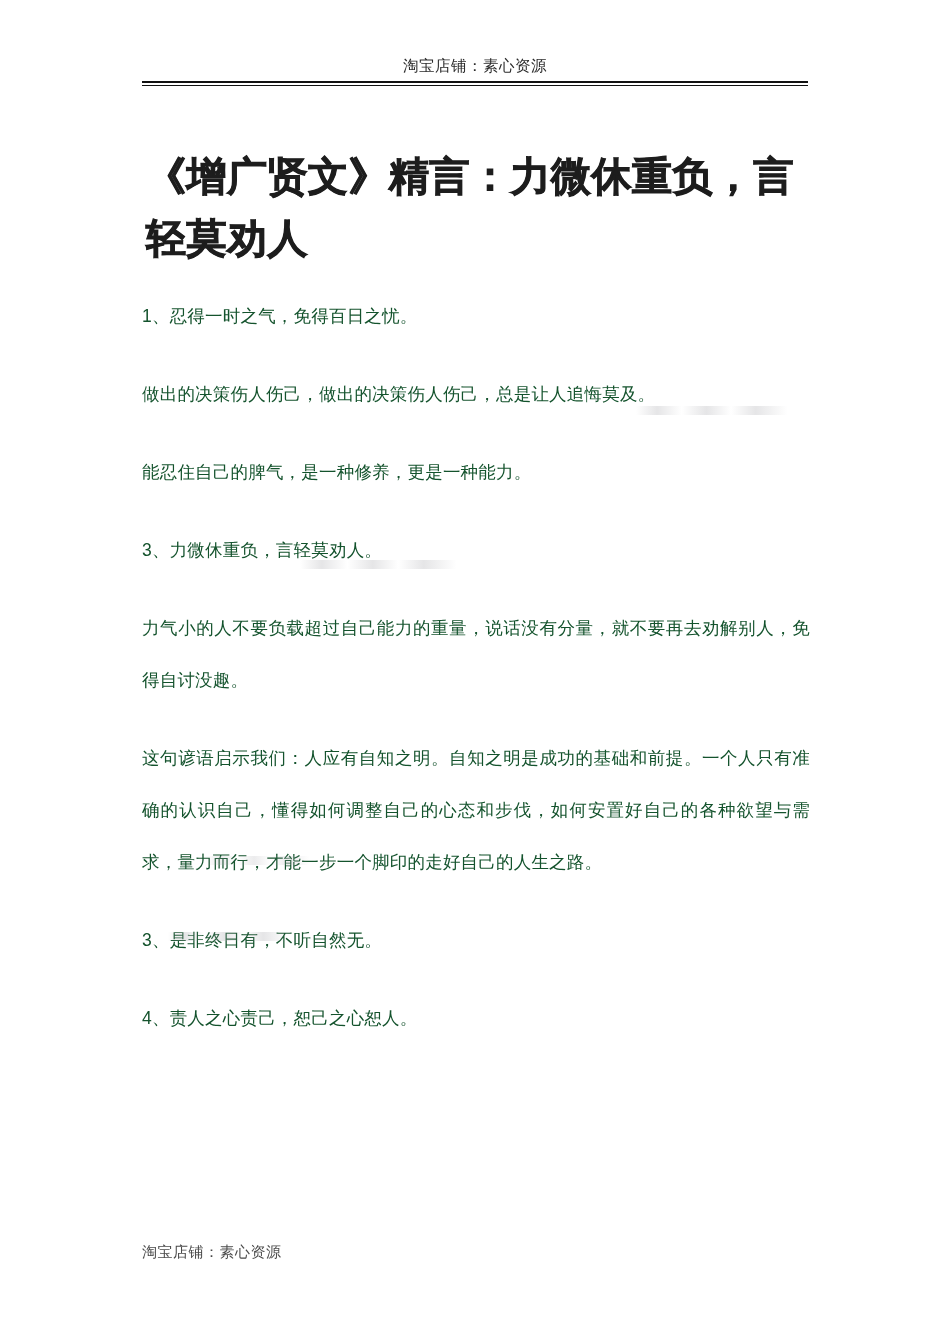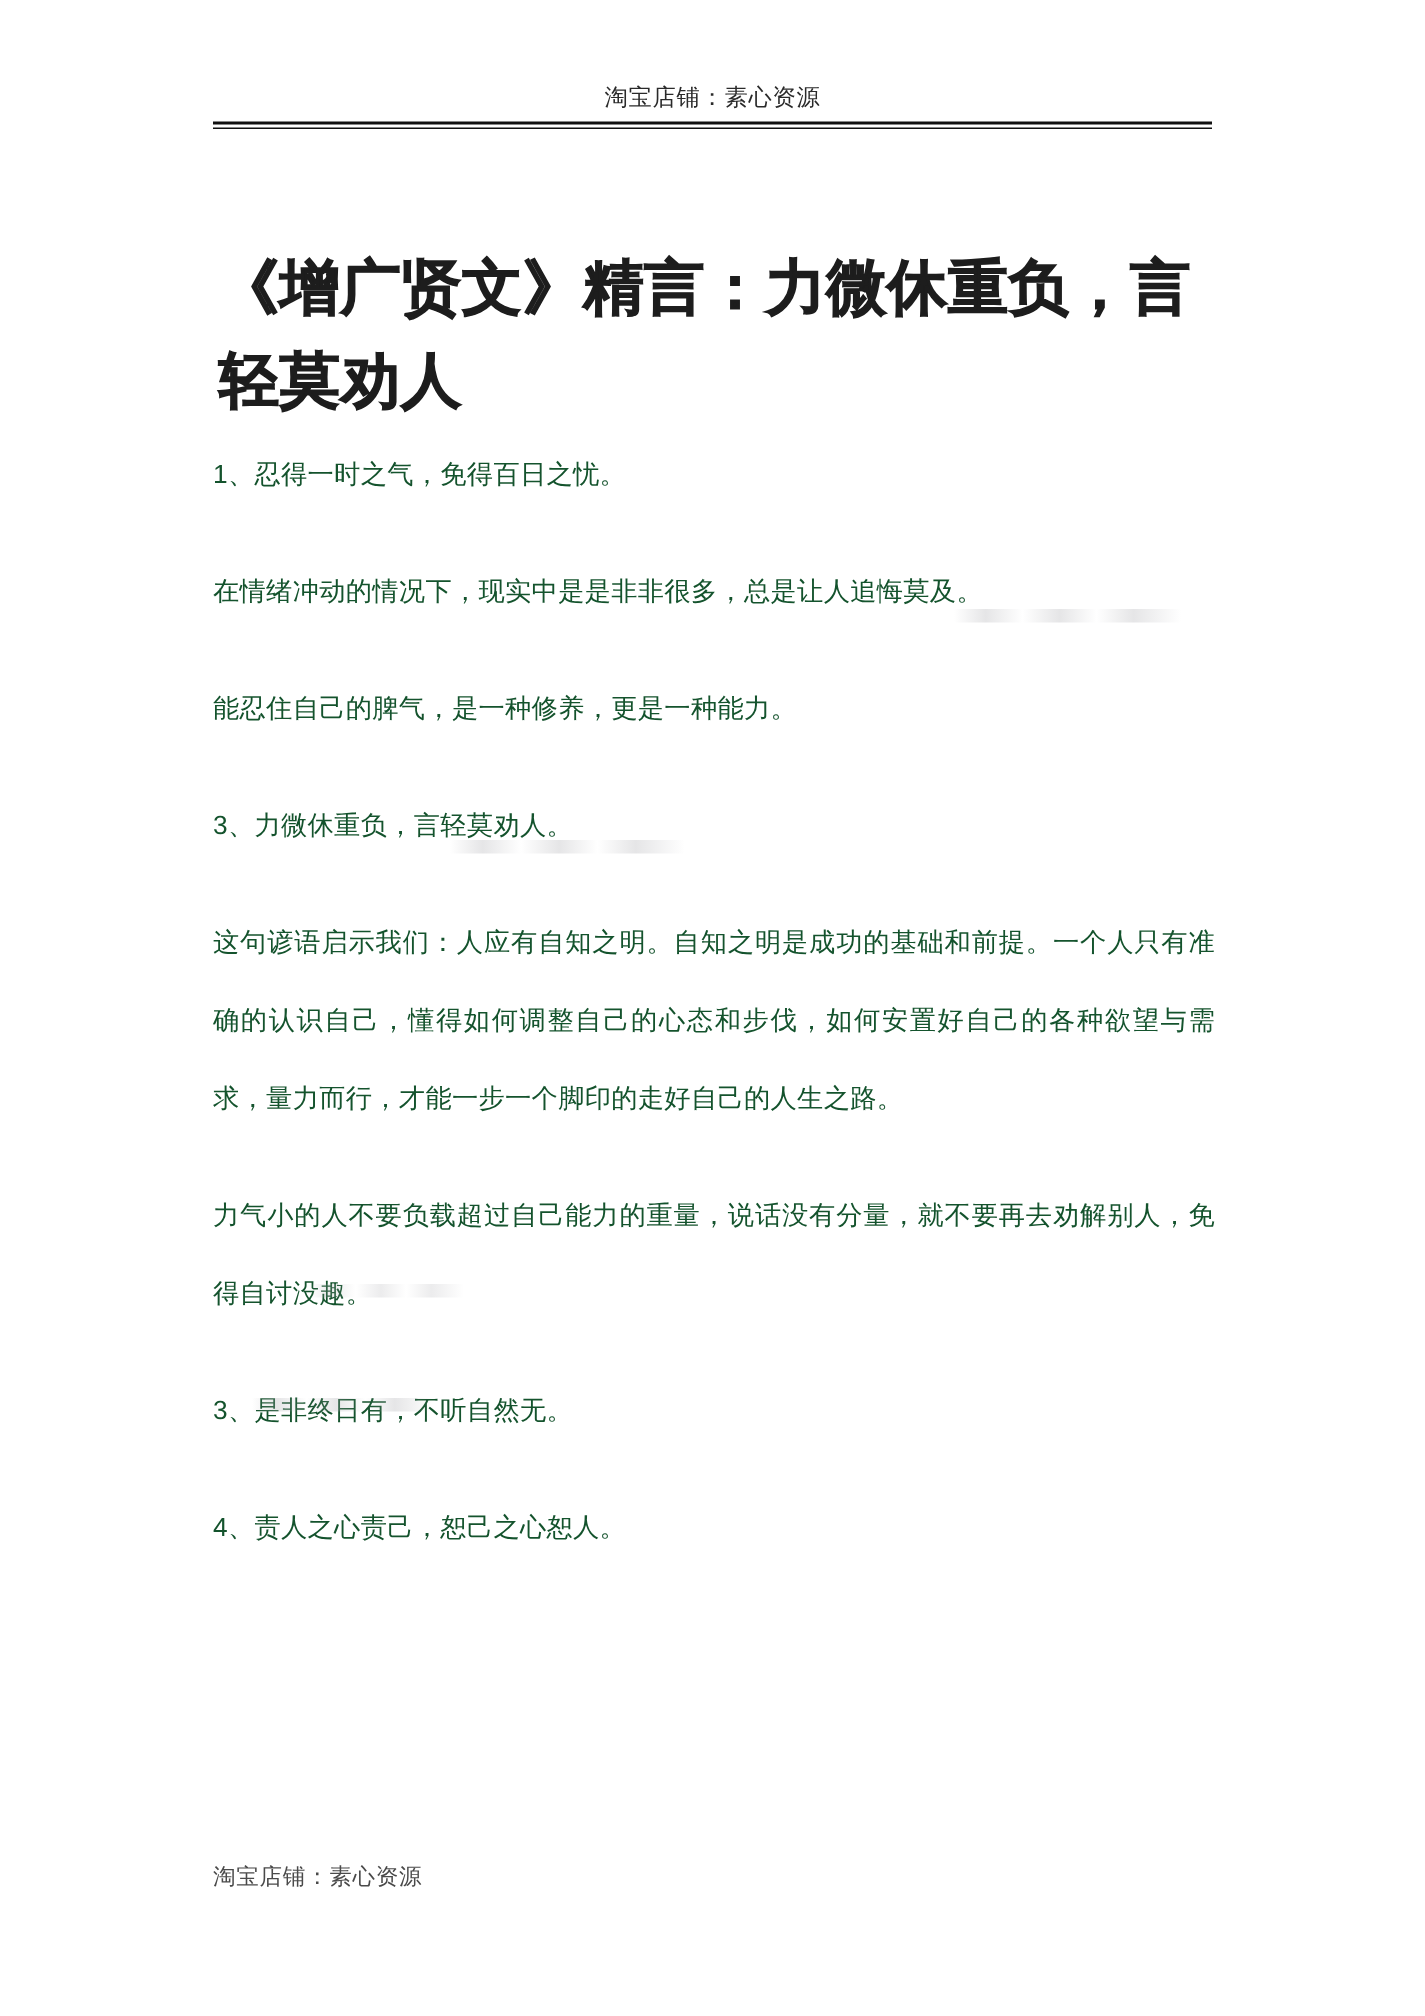--- a/index.html
+++ b/index.html
@@ -44,21 +44,21 @@
     height: 0;
     border-top: 2.6px solid #111111;
     border-bottom: 1px solid #111111;
     padding-bottom: 1.6px;
   }
 
   
   .doc-title {
     position: absolute;
     left: 146px;
-    top: 134px;
+    top: 118px;
     width: 672px;
     font-size: 40px;
     font-weight: 700;
     color: #1d1d1d;
     line-height: 62px;
     letter-spacing: 0.5px;
     font-family: "DejaVu Sans", "Liberation Sans", sans-serif;
     -webkit-text-stroke: 0.9px #1d1d1d;
   }
 
@@ -122,25 +122,25 @@
 
   <div class="page-header">
     <div class="page-header-text">淘宝店铺：素心资源</div>
     <div class="header-rule"></div>
   </div>
 
   <h1 class="doc-title">《增广贤文》精言：力微休重负，言轻莫劝人</h1>
 
   <div class="body-content">
     <p class="para">1、忍得一时之气，免得百日之忧。</p>
-    <p class="para">在情绪冲动的情况下，现实中是是非非很多，总是让人追悔莫及。</p>
+    <p class="para">做出的决策伤人伤己，做出的决策伤人伤己，总是让人追悔莫及。</p>
     <p class="para">能忍住自己的脾气，是一种修养，更是一种能力。</p>
     <p class="para">3、力微休重负，言轻莫劝人。</p>
+    <p class="para">力气小的人不要负载超过自己能力的重量，说话没有分量，就不要再去劝解别人，免得自讨没趣。</p>
     <p class="para">这句谚语启示我们：人应有自知之明。自知之明是成功的基础和前提。一个人只有准确的认识自己，懂得如何调整自己的心态和步伐，如何安置好自己的各种欲望与需求，量力而行，才能一步一个脚印的走好自己的人生之路。</p>
-    <p class="para">力气小的人不要负载超过自己能力的重量，说话没有分量，就不要再去劝解别人，免得自讨没趣。</p>
     <p class="para">3、是非终日有，不听自然无。</p>
     <p class="para">4、责人之心责己，恕己之心恕人。</p>
   </div>
 
   <div class="wm wm-1"></div>
   <div class="wm wm-2"></div>
   <div class="wm wm-4"></div>
   <div class="wm wm-3"></div>
 
   <div class="page-footer">

